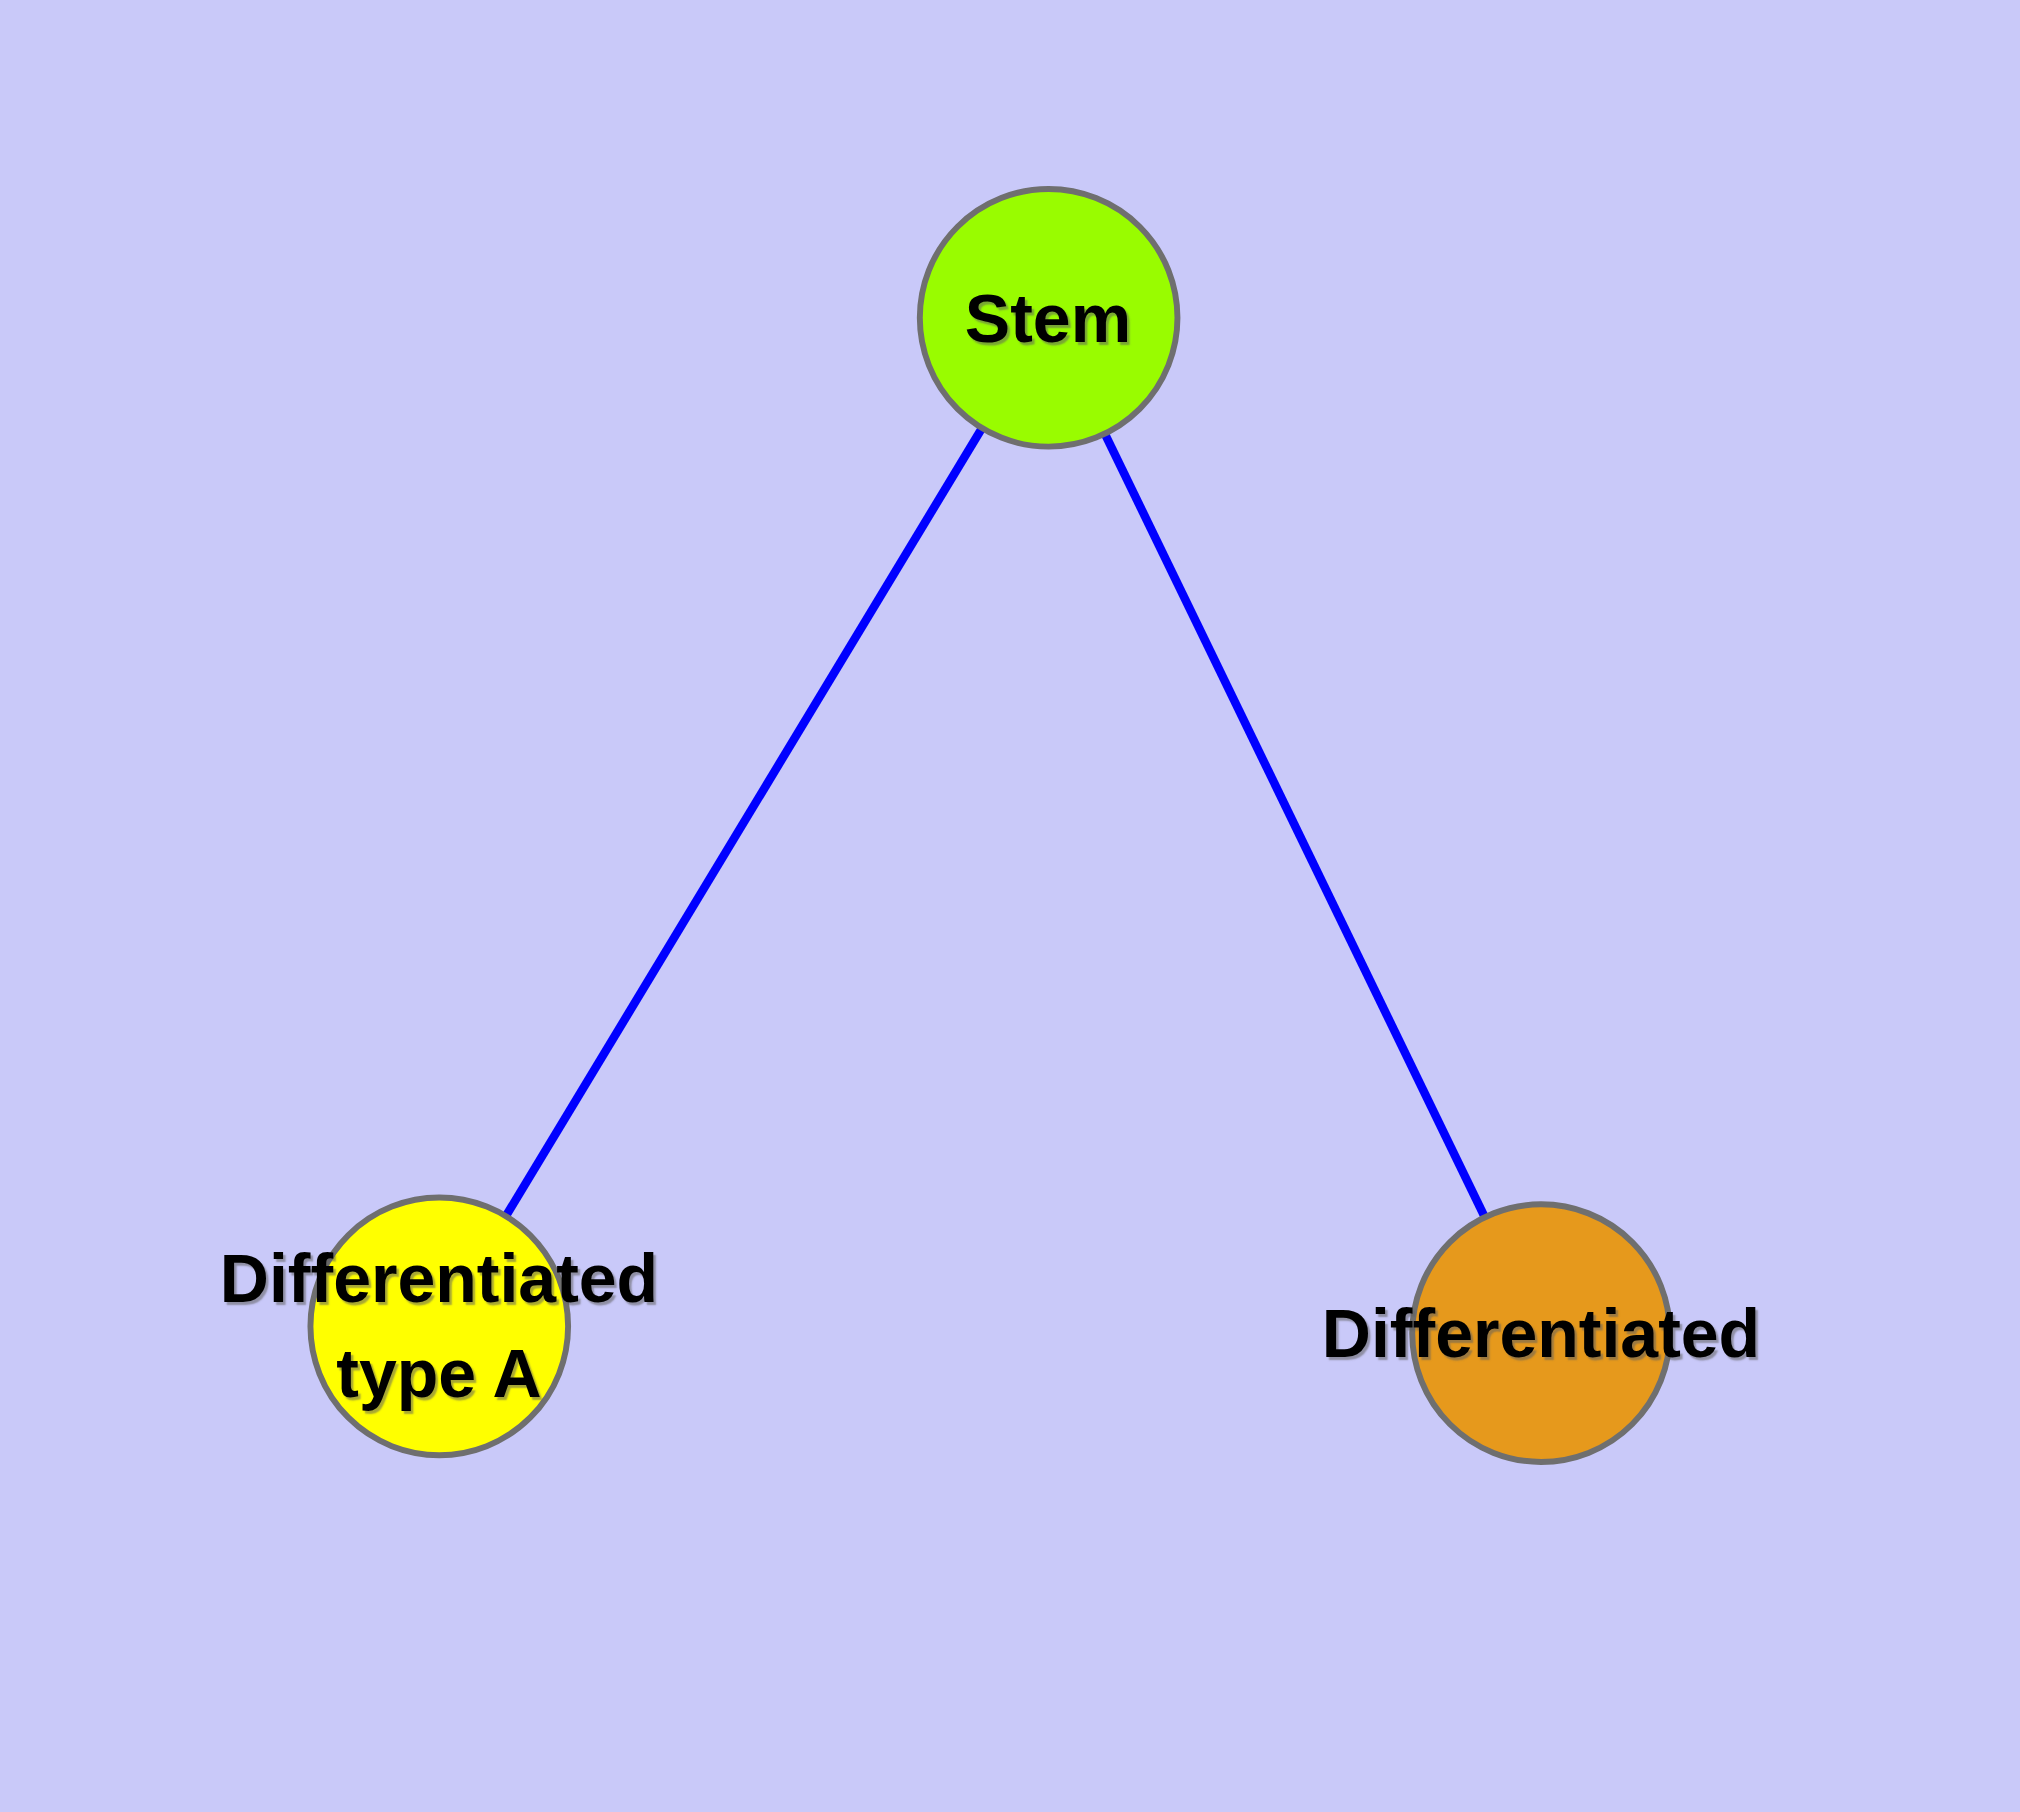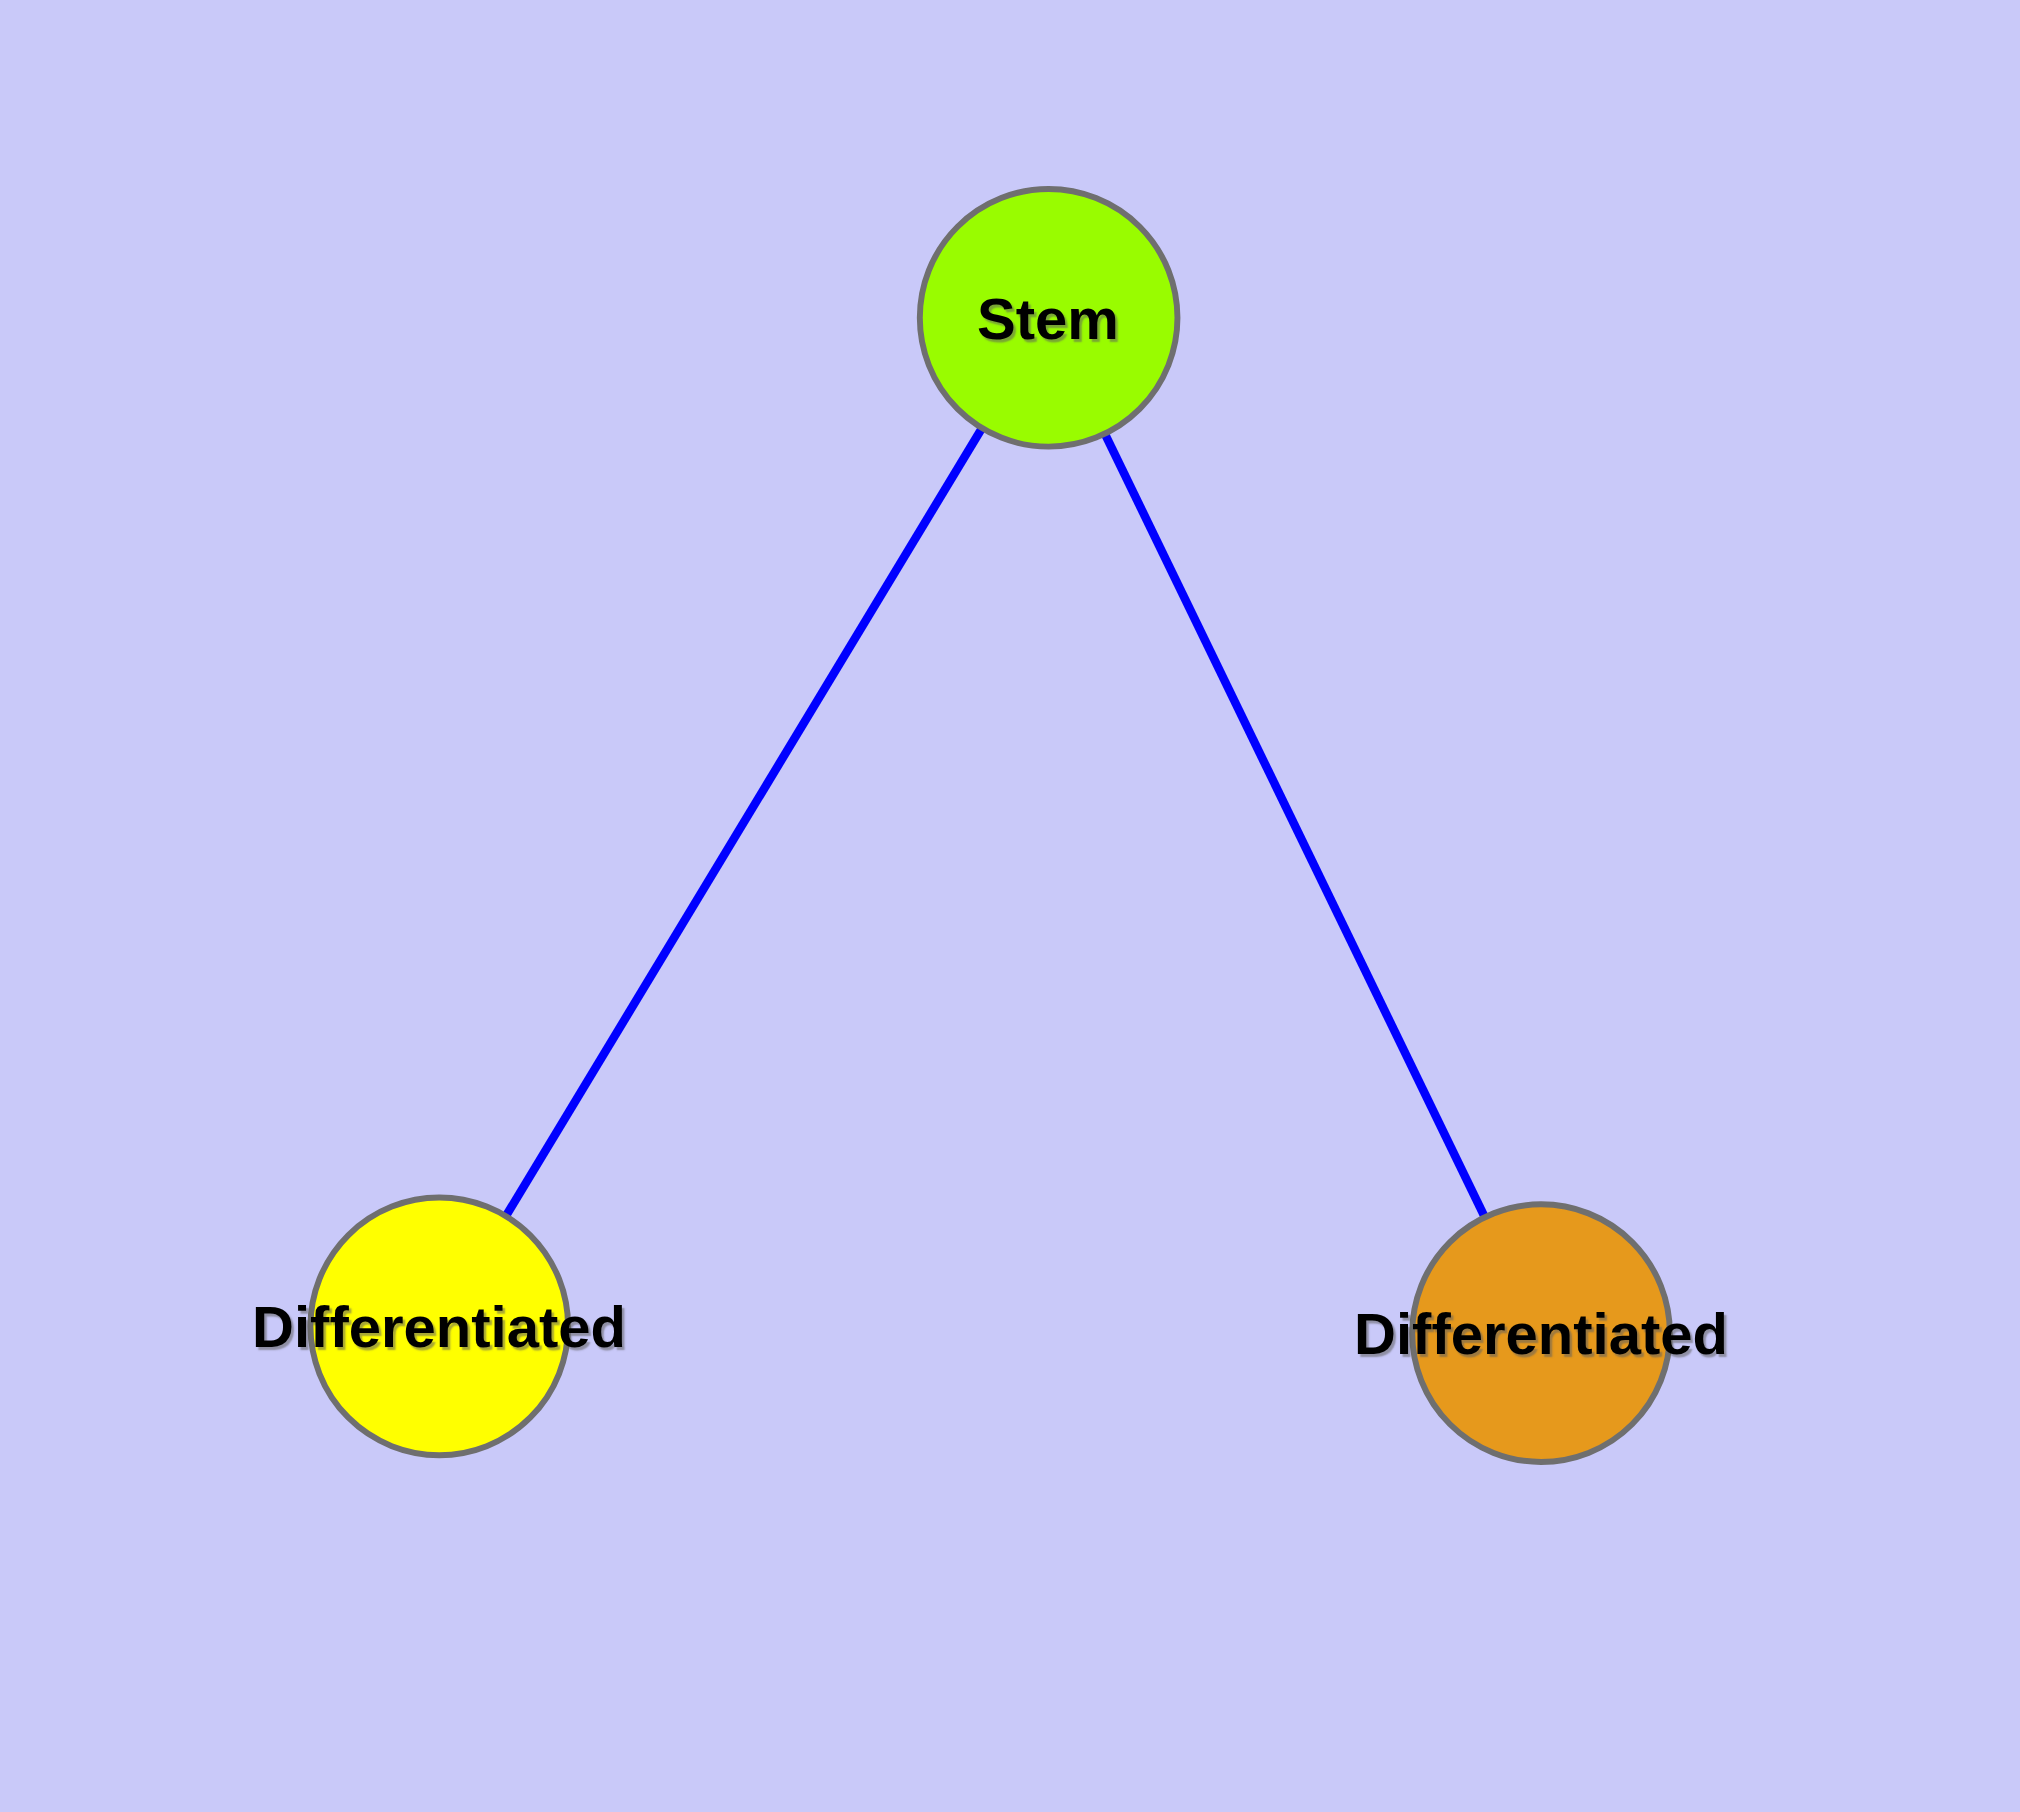--- a/index.html
+++ b/index.html
@@ -22,21 +22,21 @@
     left: 0;
     top: 0;
     width: 100%;
     height: 100%;
     display: block;
   }
   .node-label {
     position: absolute;
     transform: translate(-50%, -50%);
     text-align: center;
-    font-size: 58px;
+    font-size: 68px;
     font-weight: bold;
     line-height: 95px;
     color: #000000;
     text-shadow: 2.5px 3.4px 1.7px rgba(95, 95, 95, 0.55);
     white-space: nowrap;
     pointer-events: none;
   }
 </style>
 </head>
 <body style="background: rgb(201, 201, 249);">
@@ -50,20 +50,21 @@
       <circle cx="518" cy="1565" r="152" fill="#FFFF00" stroke="#6F6F6F" stroke-width="7"></circle>
       <circle cx="1818" cy="1573" r="152" fill="#E6991C" stroke="#6F6F6F" stroke-width="7"></circle>
     </svg>
 
   <div class="node-label" style="left: 1048px; top: 318px;">
     <div>Stem</div>
   </div>
 
   <div class="node-label" style="left: 439px; top: 1326px;">
     <div>Differentiated</div>
+    <div>type A</div>
   </div>
 
   <div class="node-label" style="left: 1541px; top: 1333px;">
     <div>Differentiated</div>
   </div>
 
 </div>
 
 
 </body></html>

